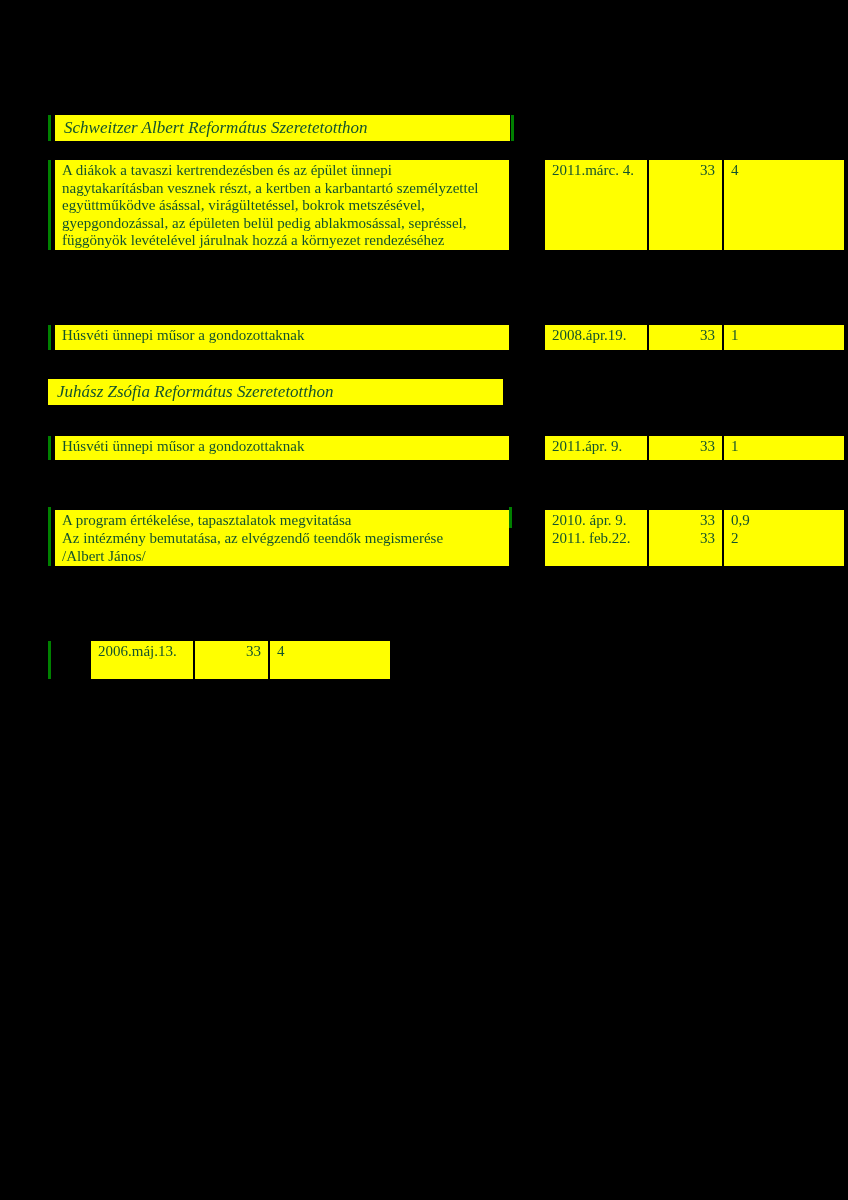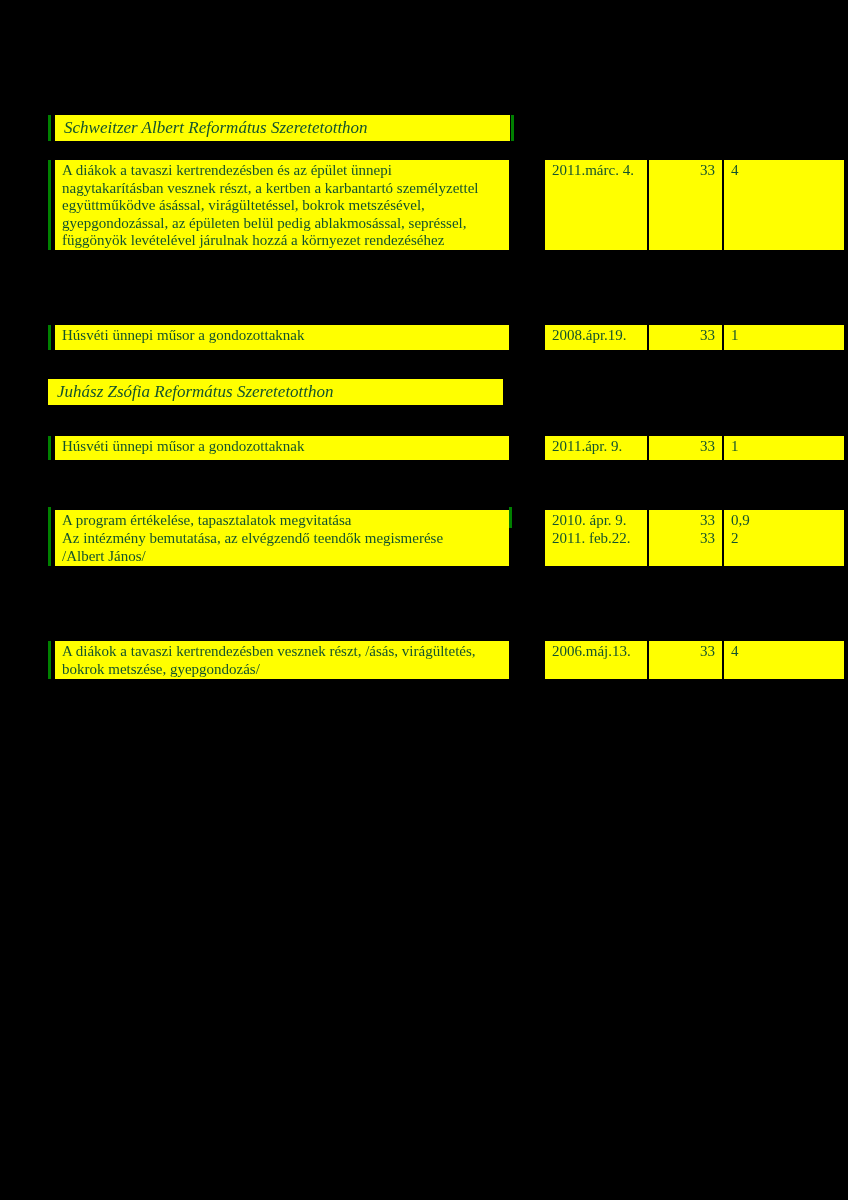--- a/index.html
+++ b/index.html
@@ -186,22 +186,20 @@
     <div class="cell cell-date">2011. feb.22.</div>
     <div class="cgap"></div>
     <div class="cell cell-part">33</div>
     <div class="cgap"></div>
     <div class="cell cell-hours">2</div>
   </div>
 
   <div class="trow" style="top:641px; height:38px;">
     <div class="green-edge"></div>
     <div class="lgap"></div>
-    <div class="cell cell-desc">A diákok a tavaszi kertrendezésben vesznek részt, /ásás, virágültetés,
-bokrok metszése, gyepgondozás/</div>
     <div class="cgap"></div>
     <div class="cell cell-date">2006.máj.13.</div>
     <div class="cgap"></div>
     <div class="cell cell-part">33</div>
     <div class="cgap"></div>
     <div class="cell cell-hours">4</div>
   </div>
 
 </div>
 

